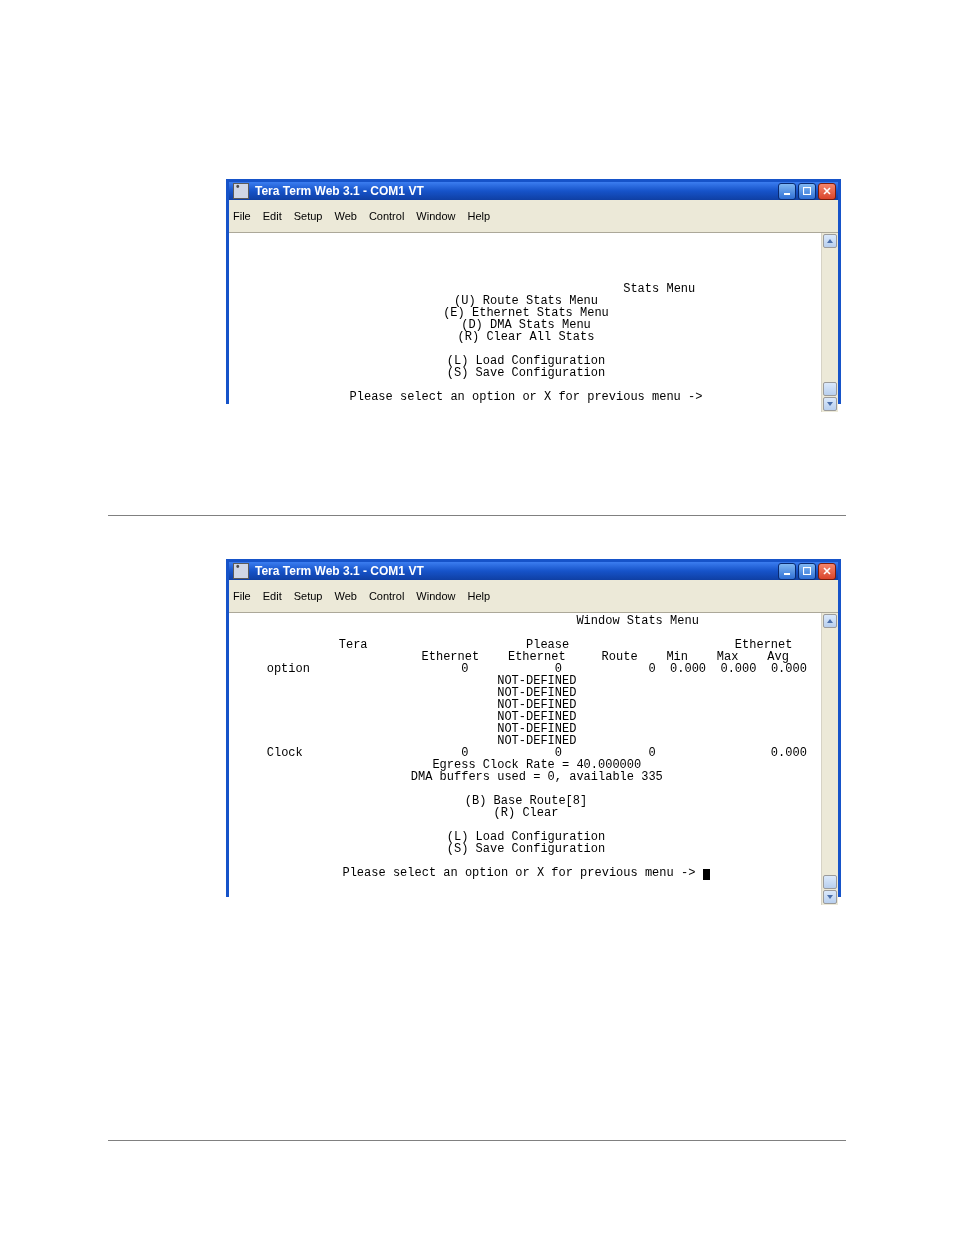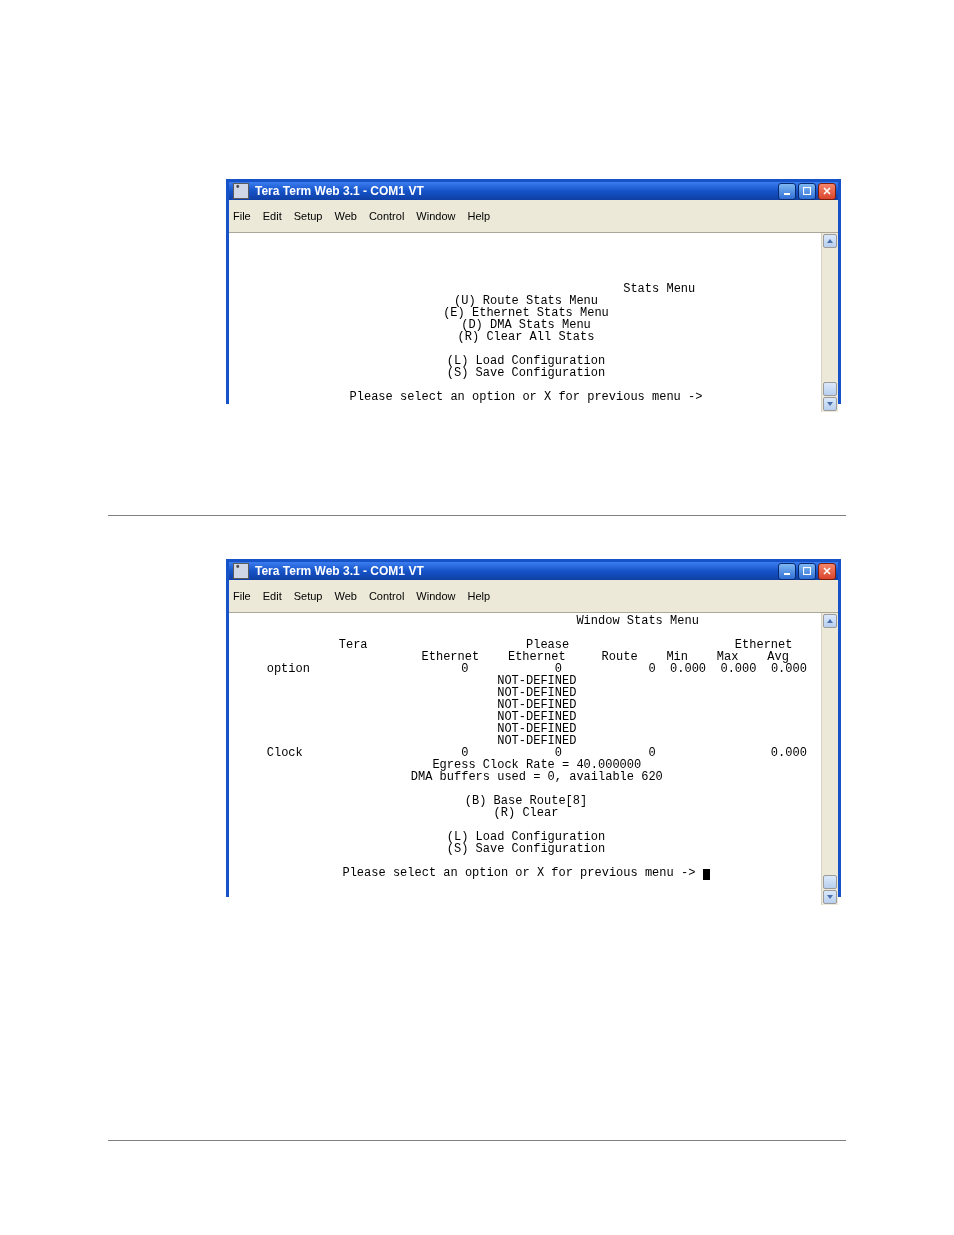--- a/index.html
+++ b/index.html
@@ -253,21 +253,21 @@
 </span><span>                      <span>Ethernet</span>    <span>Ethernet</span>     <span>Route</span>    <span>Min</span>    <span>Max</span>    <span>Avg</span>
 </span><span>   <span>option</span>                     <span>0</span>            <span>0</span>            <span>0</span>  <span>0.000</span>  <span>0.000</span>  <span>0.000</span>
 </span><span>   <span>NOT-DEFINED</span>
 </span><span>   <span>NOT-DEFINED</span>
 </span><span>   <span>NOT-DEFINED</span>
 </span><span>   <span>NOT-DEFINED</span>
 </span><span>   <span>NOT-DEFINED</span>
 </span><span>   <span>NOT-DEFINED</span>
 </span><span>   <span>Clock</span>                      <span>0</span>            <span>0</span>            <span>0</span>                <span>0.000</span>
 </span><span>   <span>Egress Clock Rate = 40.000000</span>
-</span><span>   <span>DMA buffers used = 0, available 620</span>
+</span><span>   <span>DMA buffers used = 0, available 335</span>
 </span><span>
 </span><span><span>(B) Base Route[8]</span>
 </span><span><span>(R) Clear</span>
 </span><span>
 </span><span><span>(L) Load Configuration</span>
 </span><span><span>(S) Save Configuration</span>
 </span><span>
 </span><span><span>Please select an option or X for previous menu -&gt; </span><span class="cursor"></span></span></div>
     <div class="scrollbar">
       <div class="sb-btn">

